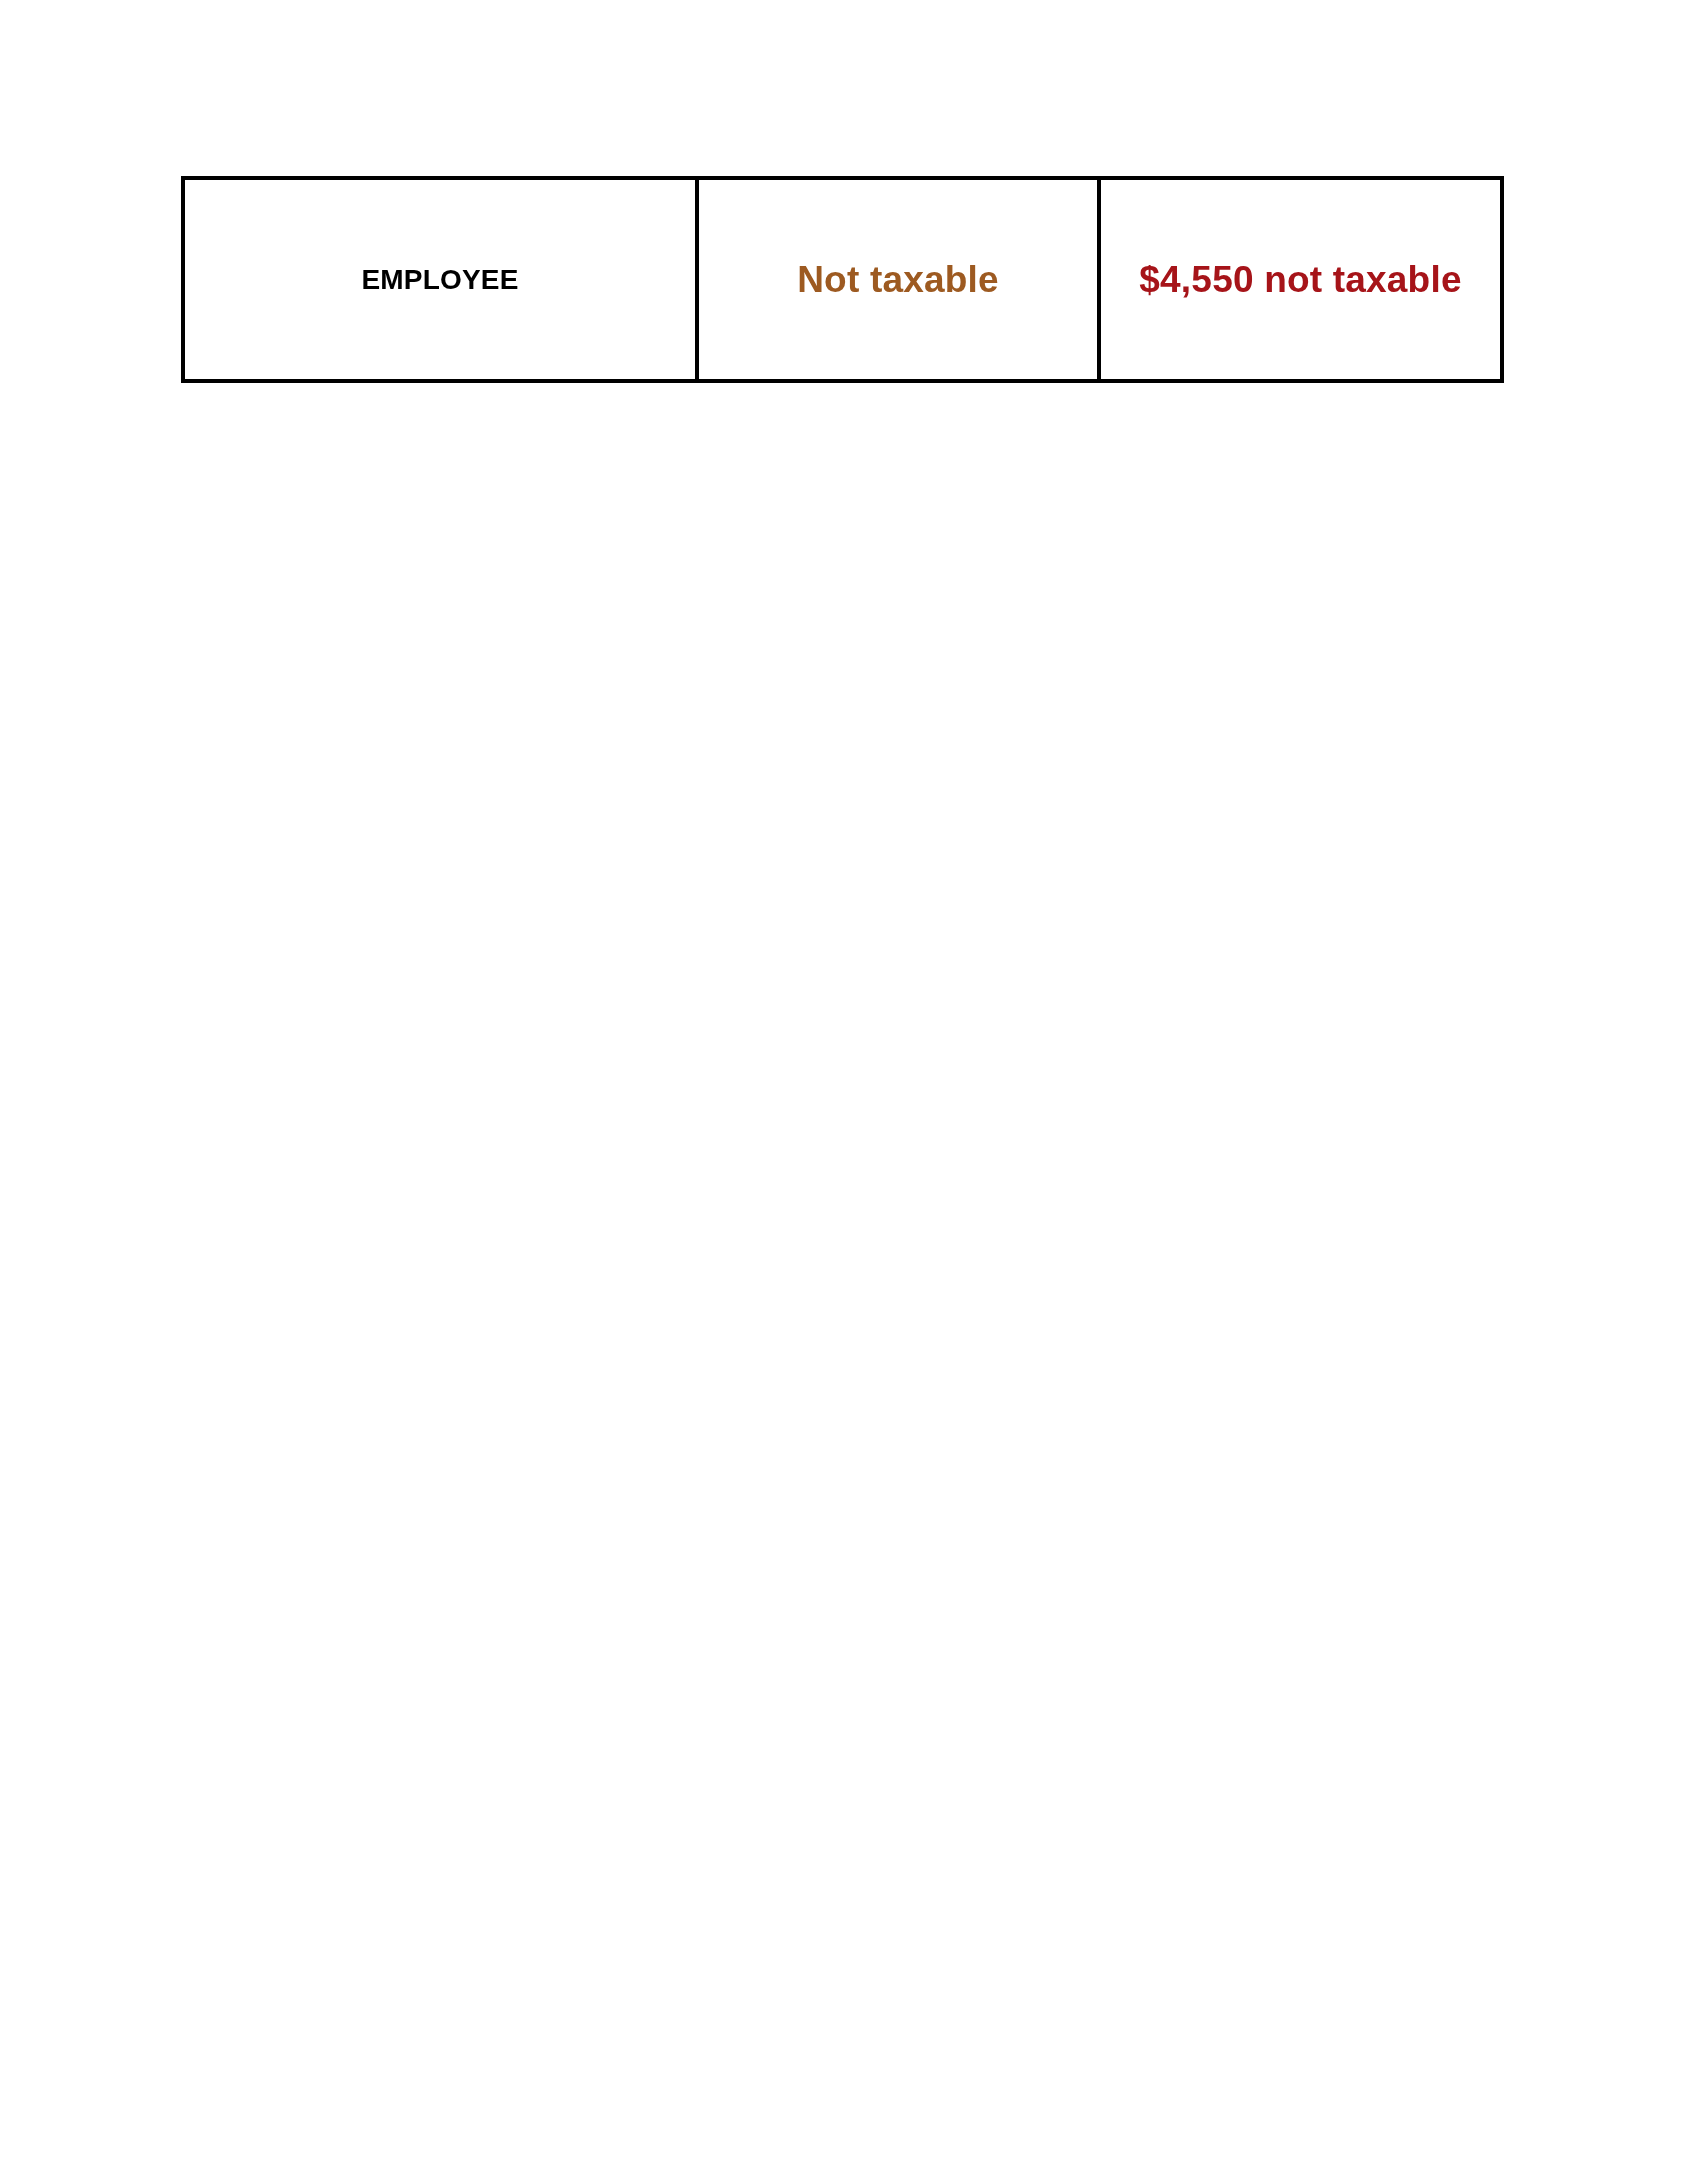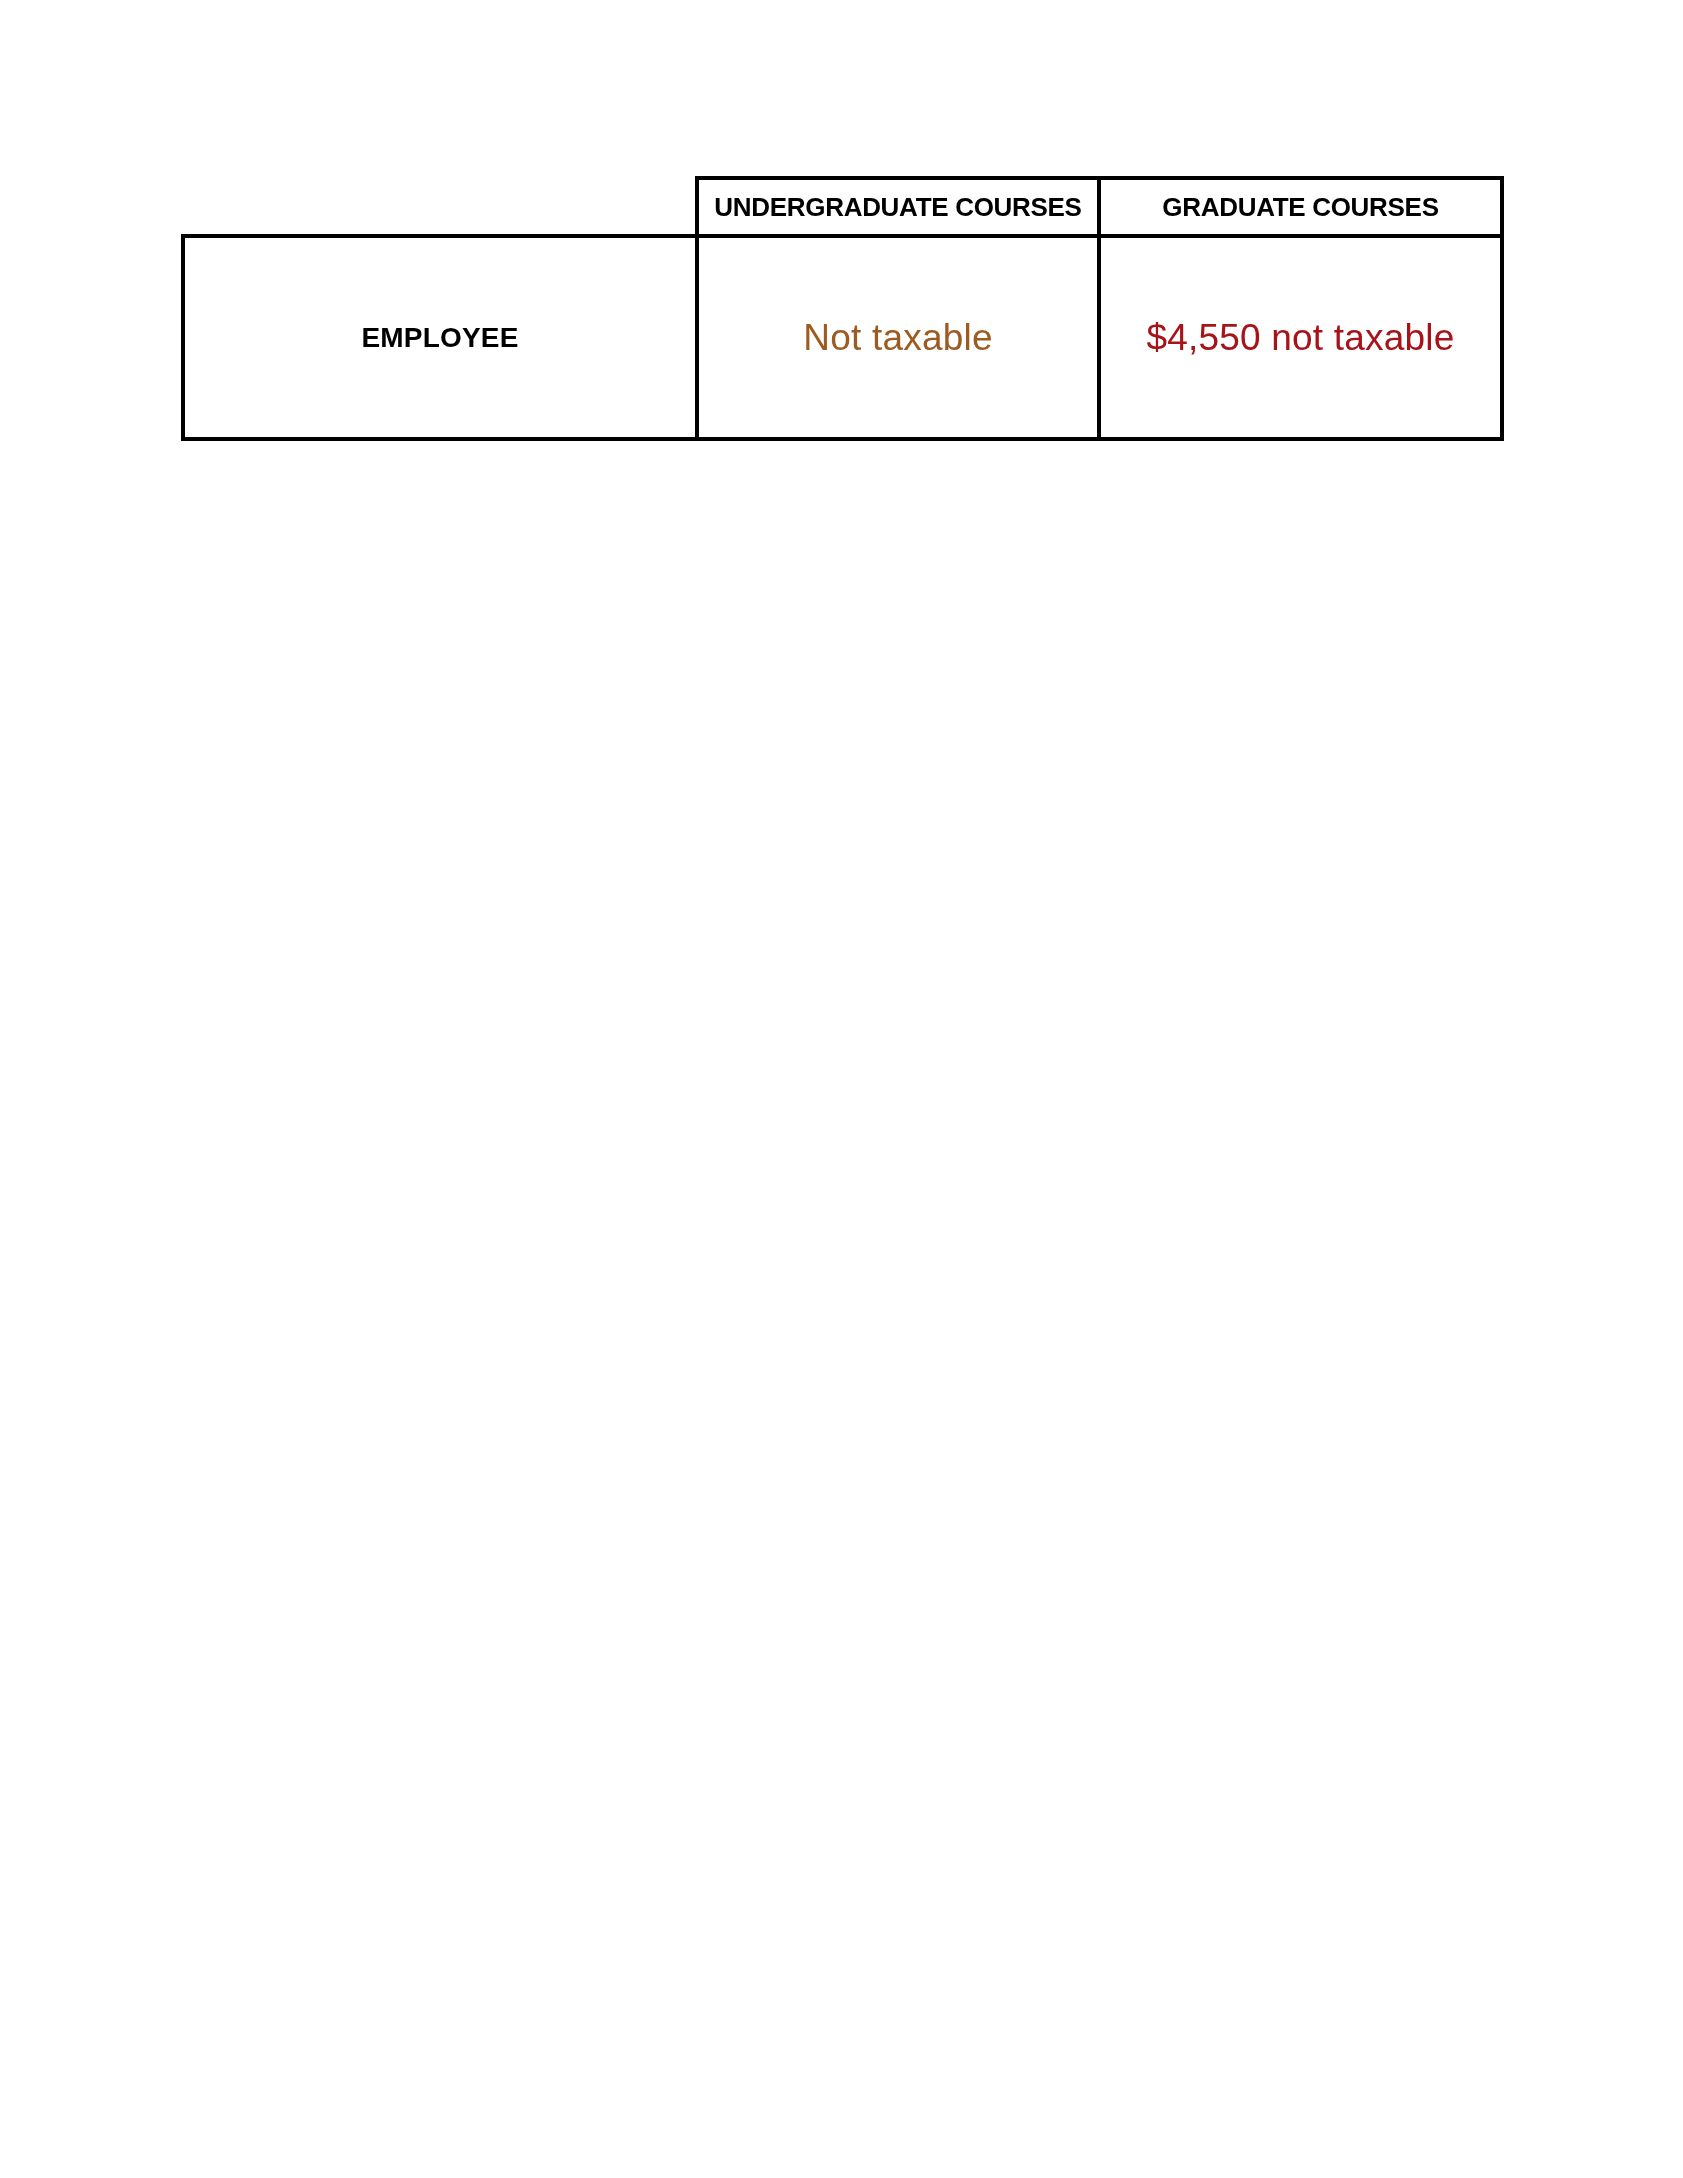--- a/index.html
+++ b/index.html
@@ -46,40 +46,35 @@
     letter-spacing: -0.3px;
   }
   th.row-header {
     font-size: 28px;
     font-weight: bold;
     color: #000000;
     letter-spacing: 0.2px;
   }
   td.value-cell {
     font-size: 37px;
-    font-weight: normal;
+    font-weight: bold;
     letter-spacing: 0.2px;
   }
 </style>
 </head>
 <body>
 
 <div class="page">
   <table class="tax-table">
     <colgroup>
       <col style="width:514px">
       <col style="width:402px">
       <col style="width:403px">
     </colgroup>
     <tbody>
-      <tr class="header-row">
-        <td class="corner"></td>
-        <th class="col-header">UNDERGRADUATE COURSES</th>
-        <th class="col-header">GRADUATE COURSES</th>
-      </tr>
       <tr class="body-row-1">
         <th class="row-header">EMPLOYEE</th>
         <td class="value-cell" style="color: rgb(157, 90, 33);">Not taxable</td>
         <td class="value-cell" style="color: rgb(166, 20, 25);">$4,550 not taxable</td>
       </tr>
     </tbody>
   </table>
 </div>
 
 

